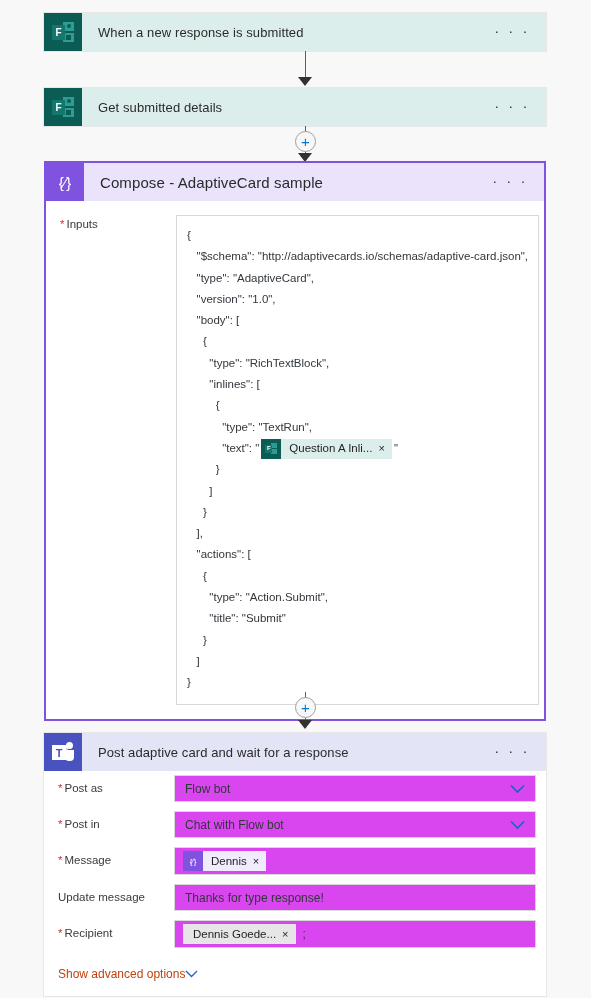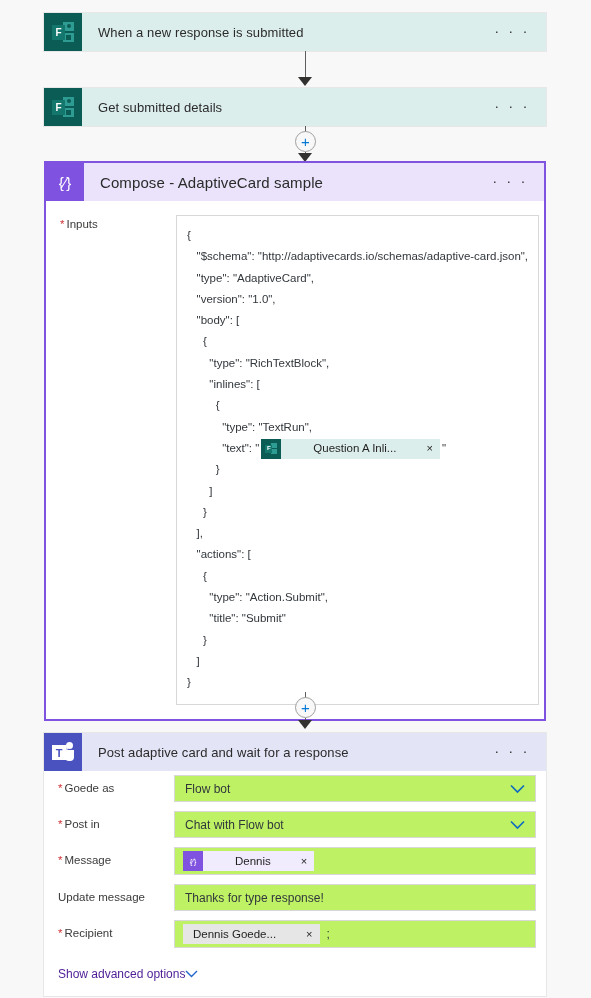--- a/index.html
+++ b/index.html
@@ -200,21 +200,20 @@
   }
 
   
   .chip {
     display: inline-flex;
     align-items: center;
     height: 20px;
     background: #dceeec;
     margin: 0 2px;
     max-width: 200px;
-    gap: 24px;
   }
   .chip .chip-ico {
     width: 20px; height: 20px;
     flex: 0 0 20px;
     position: relative;
     background: #0b5c55;
   }
   .chip .chip-ico .sq {
     position: absolute; background: #2e9c93;
   }
@@ -248,21 +247,21 @@
     display: flex;
     align-items: flex-start;
     margin-bottom: 9px;
   }
   .frow .field-label { padding-top: 7px; }
   .fctl {
     flex: 1 1 auto;
     position: relative;
     min-height: 27px;
     border: 1px solid #d8d8d8;
-    background: #bef264;
+    background: #d946ef;
     display: flex;
     align-items: center;
     padding: 0 10px;
   }
   .fctl .val {
     font-size: 12px;
     color: #32373c;
   }
   .chev {
     position: absolute;
@@ -279,21 +278,21 @@
     color: #fff; font-size: 8px;
   }
   .chip.grey { background: #e6e6e6; }
   .chip.grey .chip-label { padding-left: 10px; }
   .semi { font-size: 12px; color: #32373c; margin-left: 5px; }
 
   .adv-link {
     display: inline-flex;
     align-items: center;
     margin: 10px 0 0 4px;
-    color: #4c1d95;
+    color: #c2410c;
     font-size: 12px;
     cursor: pointer;
   }
 </style>
 </head>
 <body>
 
 <div class="canvas">
 
   <div class="card teal" style="top:13px;">
@@ -393,21 +392,21 @@
           <div class="head2"></div>
           <div class="head1"></div>
           <div class="body1"></div>
           <div class="tbox">T</div>
         </div>
       </div>
       <div class="card-title">Post adaptive card and wait for a response</div>
       <div class="ellipsis">· · ·</div>
     </div>
     <div class="teams-body" id="teams-body"><div class="frow">
-          <div class="field-label"><span class="req">*</span><span>Goede as</span></div>
+          <div class="field-label"><span class="req">*</span><span>Post as</span></div>
           <div class="fctl">
             <span class="val">Flow bot</span>
             <span class="chev">
               <svg width="15" height="9" viewBox="0 0 15 9">
                 <path d="M1 1 L7.5 7.5 L14 1" fill="none" stroke="#0f6cbd" stroke-width="1.7"></path>
               </svg>
             </span>
           </div>
         </div><div class="frow">
           <div class="field-label"><span class="req">*</span><span>Post in</span></div>

